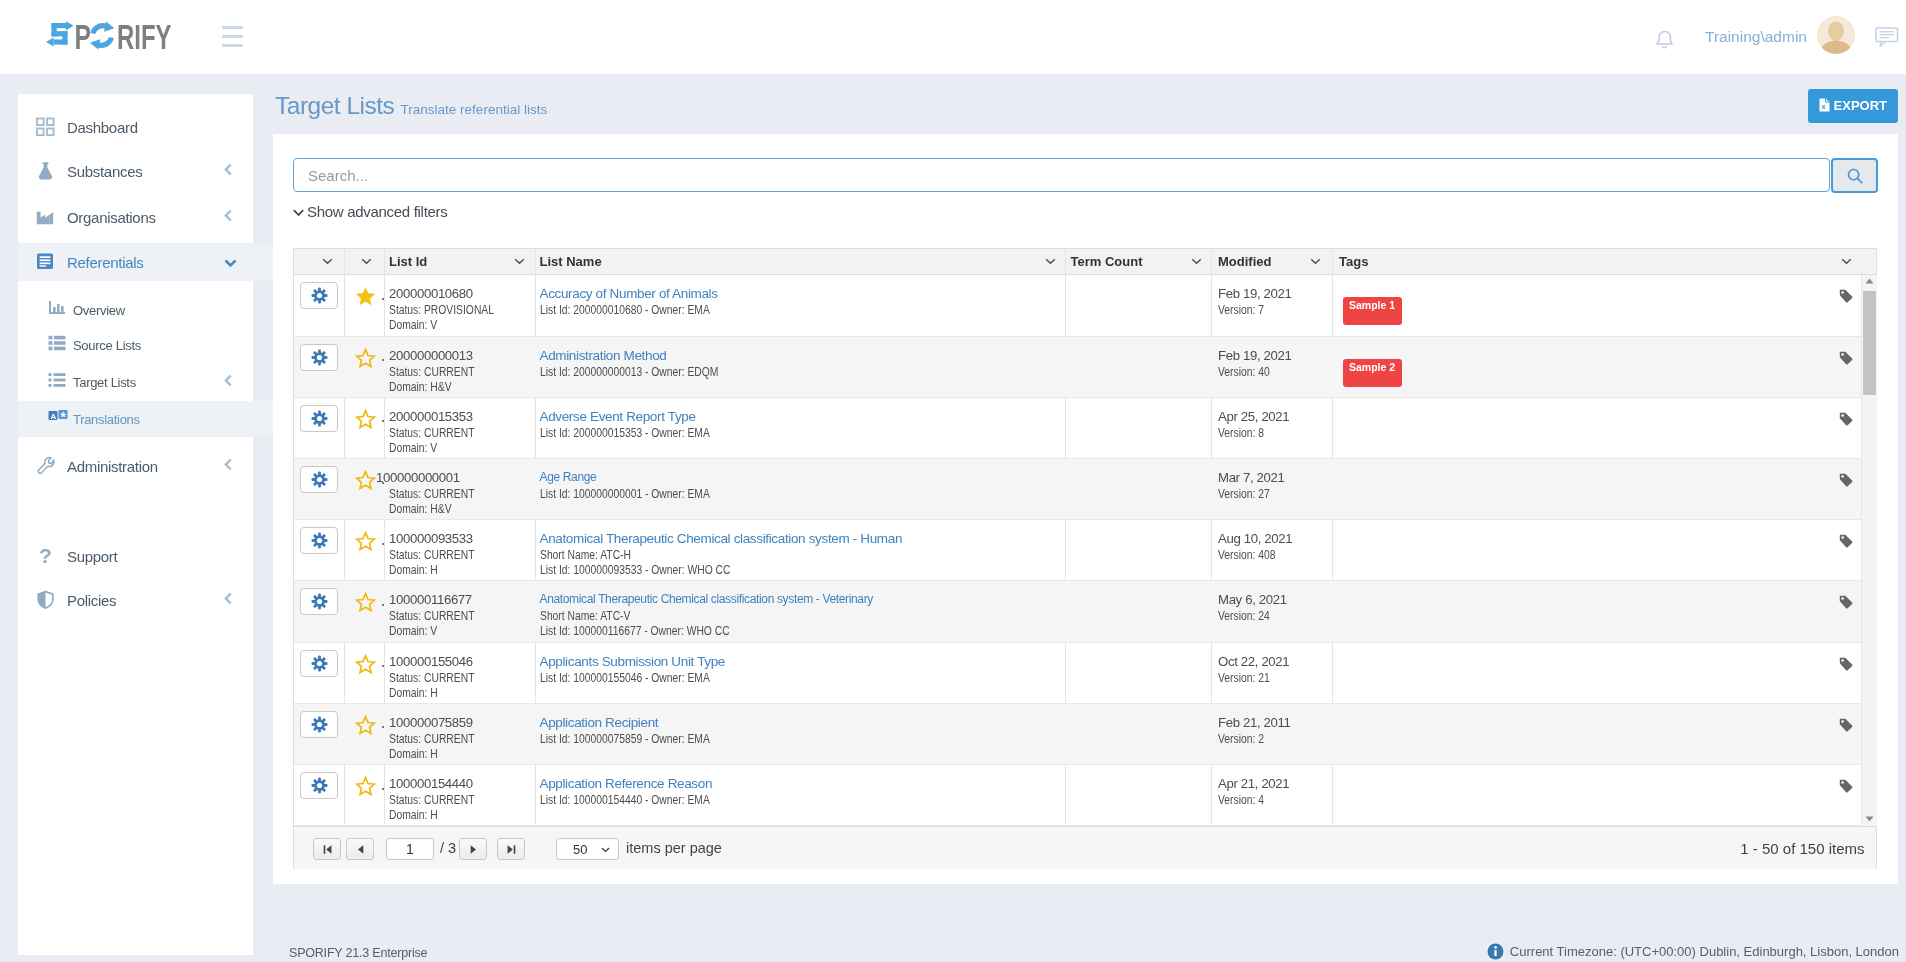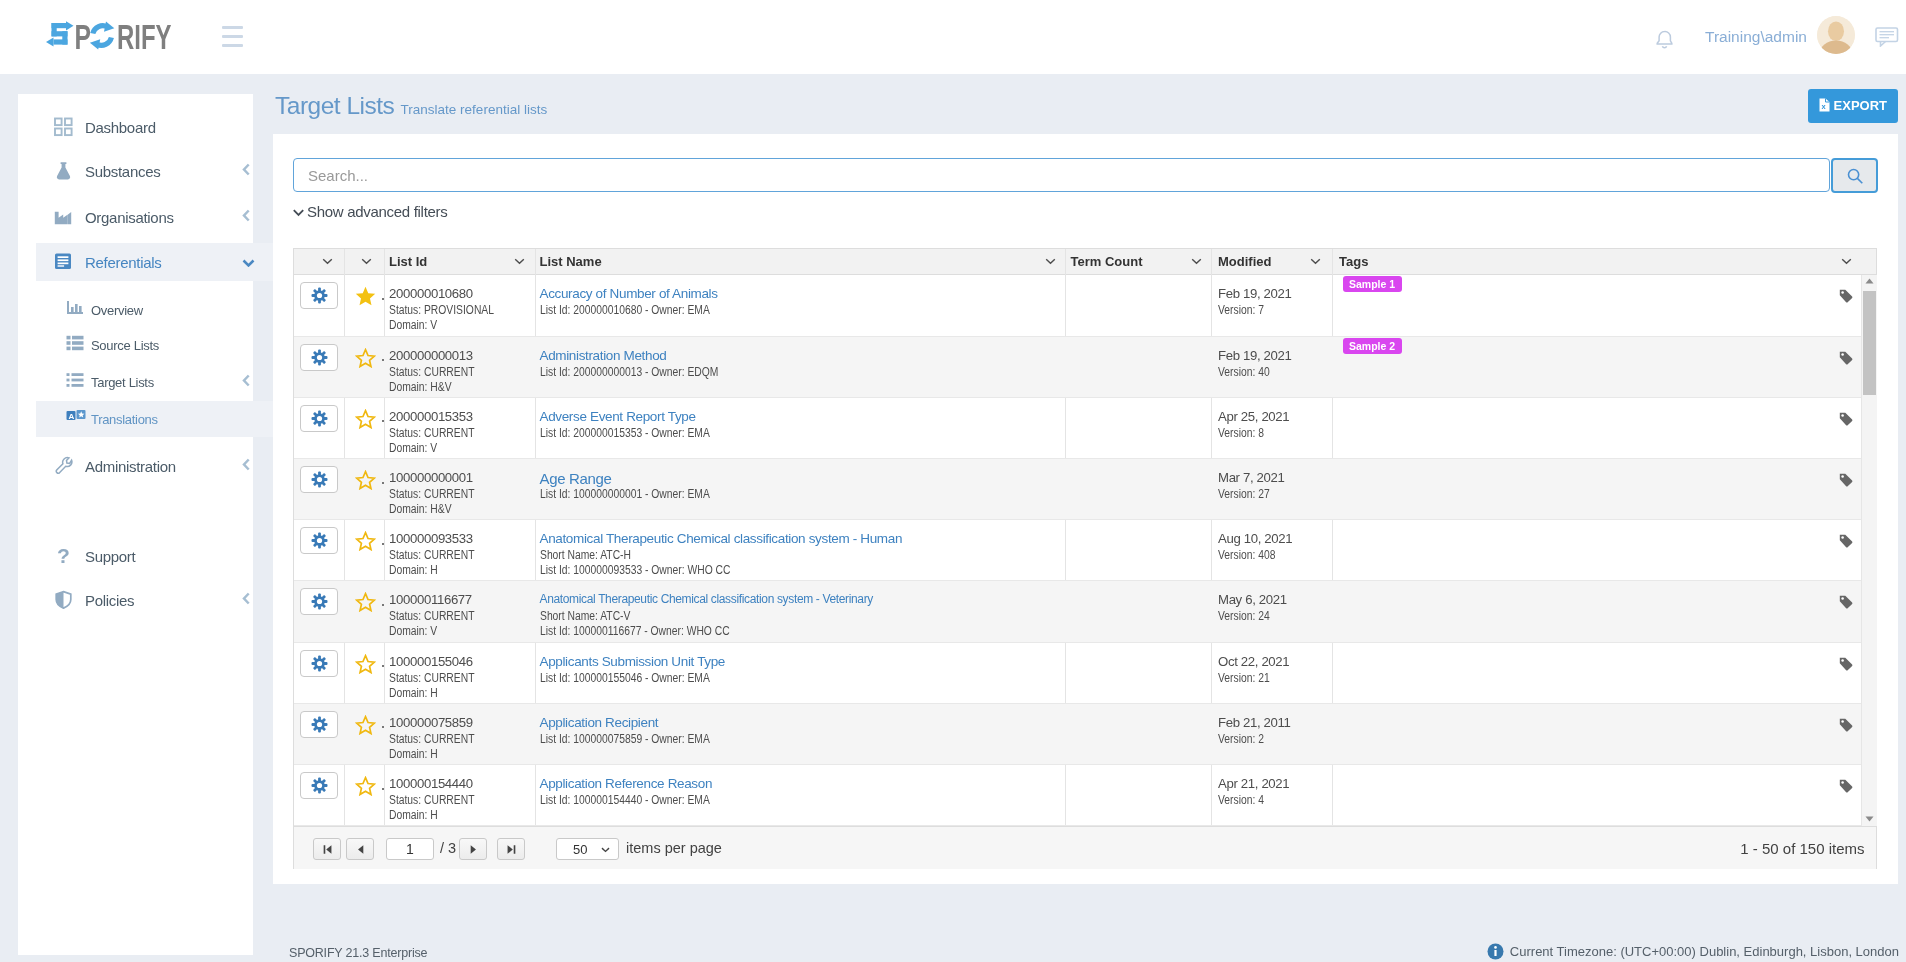--- a/index.html
+++ b/index.html
@@ -9,21 +9,21 @@
 #hdr{position:absolute;left:0;top:0;width:1906px;height:74px;background:#fff;}
 #logo{position:absolute;left:46px;top:21px;}
 #burger{position:absolute;left:222px;top:26px;width:21px;height:19px;}
 #burger div{height:3.2px;background:#ccd8e6;margin-bottom:5.8px;border-radius:1px;}
 #bell{position:absolute;left:1655px;top:28.5px;}
 #uname{position:absolute;left:1705px;top:28px;font-size:15.5px;color:#8aaed6;}
 #avatar{position:absolute;left:1817px;top:16px;width:38px;height:38px;border-radius:50%;background:#f6ecdc;overflow:hidden;}
 #chat{position:absolute;left:1875px;top:27px;}
 
 #side{position:absolute;left:18px;top:94px;width:235px;height:861px;background:#fff;}
-.mi{position:absolute;left:0;width:257px;height:44px;margin-left:18px;}
+.mi{position:absolute;left:0;width:257px;height:44px;}
 .mi .ic{position:absolute;left:18px;top:50%;transform:translateY(-50%);width:20px;height:20px;}
 .mi .tx{position:absolute;left:49px;top:50%;transform:translateY(-50%);font-size:15px;letter-spacing:-0.3px;color:#4b5b68;white-space:nowrap;}
 .mi .ch{position:absolute;left:206px;top:50%;transform:translateY(-50%);}
 .smi .ic{left:30px;}
 .smi .tx{left:55px;font-size:13px;}
 .hl{background:#eef1f6;}
 .blue .tx{color:#4585c1;}
 .tblue .tx{color:#6094c4;}
 
 #title{position:absolute;left:275px;top:92px;font-size:24.5px;letter-spacing:-0.5px;color:#6598c9;text-align:right;}
@@ -42,21 +42,21 @@
 .hcell{position:absolute;top:0;height:26px;font-size:13px;font-weight:bold;color:#333;line-height:25px;}
 .vline{position:absolute;top:0;width:1px;height:100%;background:#e4e4e4;}
 .row{position:absolute;left:0;width:1567px;height:61.2px;border-bottom:1px solid #e8e8e8;}
 .alt{background:#f5f5f5;}
 .gearbtn{position:absolute;left:6px;top:7px;width:38px;height:27px;background:#fff;border:1px solid #c9c9c9;border-radius:4px;}
 .cell{position:absolute;font-size:13.2px;color:#4d4d4d;white-space:nowrap;}
 .l1{top:11px;letter-spacing:-0.35px;}
 .l2{top:28px;font-size:12px;transform:scaleX(0.86);transform-origin:0 50%;}
 .l3{top:43.1px;font-size:12px;transform:scaleX(0.86);transform-origin:0 50%;}
 .lnk{color:#3e82c0;}
-.chip{position:absolute;left:1048.5px;top:1px;height:16px;padding:0 6.5px;background:#d946ef;border-radius:3px;color:#fff;font-size:10.5px;font-weight:bold;line-height:16px;}
+.chip{position:absolute;left:1048.5px;top:22px;height:28px;padding:0 6.5px;background:#ef4444;border-radius:3px;color:#fff;font-size:10.5px;font-weight:bold;line-height:16px;}
 .tagic{position:absolute;left:1544.5px;top:14px;}
 
 #sbar{position:absolute;left:1566.5px;top:26.4px;width:16.5px;height:550.8px;background:#f4f4f4;border-left:1px solid #e6e6e6;}
 #sthumb{position:absolute;left:1.5px;top:15.5px;width:13px;height:104px;background:#c3c3c3;}
 
 #pager{position:absolute;left:0;top:577.2px;width:1582px;height:42.8px;background:#f6f6f6;border-top:1px solid #ddd;}
 .pbtn{position:absolute;top:10.5px;width:28px;height:22px;background:linear-gradient(#f8f8f8,#ececec);border:1px solid #c9c9c9;border-radius:3px;}
 #pinput{position:absolute;left:92px;top:10.5px;width:48px;height:22px;background:#fff;border:1px solid #c9c9c9;border-radius:3px;text-align:center;font-size:14px;color:#333;line-height:21px;}
 #psel{position:absolute;left:262px;top:10.5px;width:63px;height:22px;background:#fff;border:1px solid #c9c9c9;border-radius:3px;font-size:13px;color:#333;}
 #pinfo{position:absolute;right:11.5px;top:12.5px;font-size:15px;color:#424242;}
@@ -402,24 +402,24 @@
               <rect x="7.1" y="0.5" width="2.8" height="16" rx="1" transform="rotate(135 8.5 8.5)"></rect>
               <circle cx="8.5" cy="8.5" r="5.3"></circle>
             </g>
             <circle cx="8.5" cy="8.5" r="2.6" fill="#fff"></circle>
           </svg>
         </div>
 <svg width="21" height="20" viewBox="0 0 21 20" style="position:absolute;left:61px;top:11px">
           <polygon points="10.50,1.70 13.03,7.52 19.34,8.13 14.59,12.33 15.97,18.52 10.50,15.30 5.03,18.52 6.41,12.33 1.66,8.13 7.97,7.52" fill="none" stroke="#f0b810" stroke-width="1.7"></polygon>
         </svg>
 <div style="position:absolute;left:87.5px;top:22.5px;width:2px;height:2px;background:#777"></div>
-<span class="cell l1" style="left:95px">100000000001</span>
+<span class="cell l1" style="left:82px">100000000001</span>
 <span class="cell l2" style="left:95px">Status: CURRENT</span>
 <span class="cell l3" style="left:95px">Domain: H&amp;V</span>
-<span class="cell l1 lnk" style="left:245.5px;font-size:15px;letter-spacing:-0.35px">Age Range</span>
+<span class="cell l1 lnk" style="left:245.5px;font-size:12px;letter-spacing:-0.35px">Age Range</span>
 <span class="cell l2" style="left:245.5px">List Id: 100000000001 - Owner: EMA</span>
 <span class="cell l1" style="left:924px">Mar 7, 2021</span>
 <span class="cell l2" style="left:924px">Version: 27</span>
 <span class="tagic"><svg width="14" height="14" viewBox="0 0 14 14">
             <path d="M0.8 6.3 V0.8 h5.5 L12.9 7.2 a1.4 1.4 0 0 1 0 2 L8.9 13.1 a1.4 1.4 0 0 1 -2 0 z" fill="#666"></path>
             <circle cx="3.6" cy="3.6" r="1.25" fill="#fff"></circle>
           </svg></span>
 </div>
 <div class="row" style="top:271.2px">
 <div class="gearbtn">

